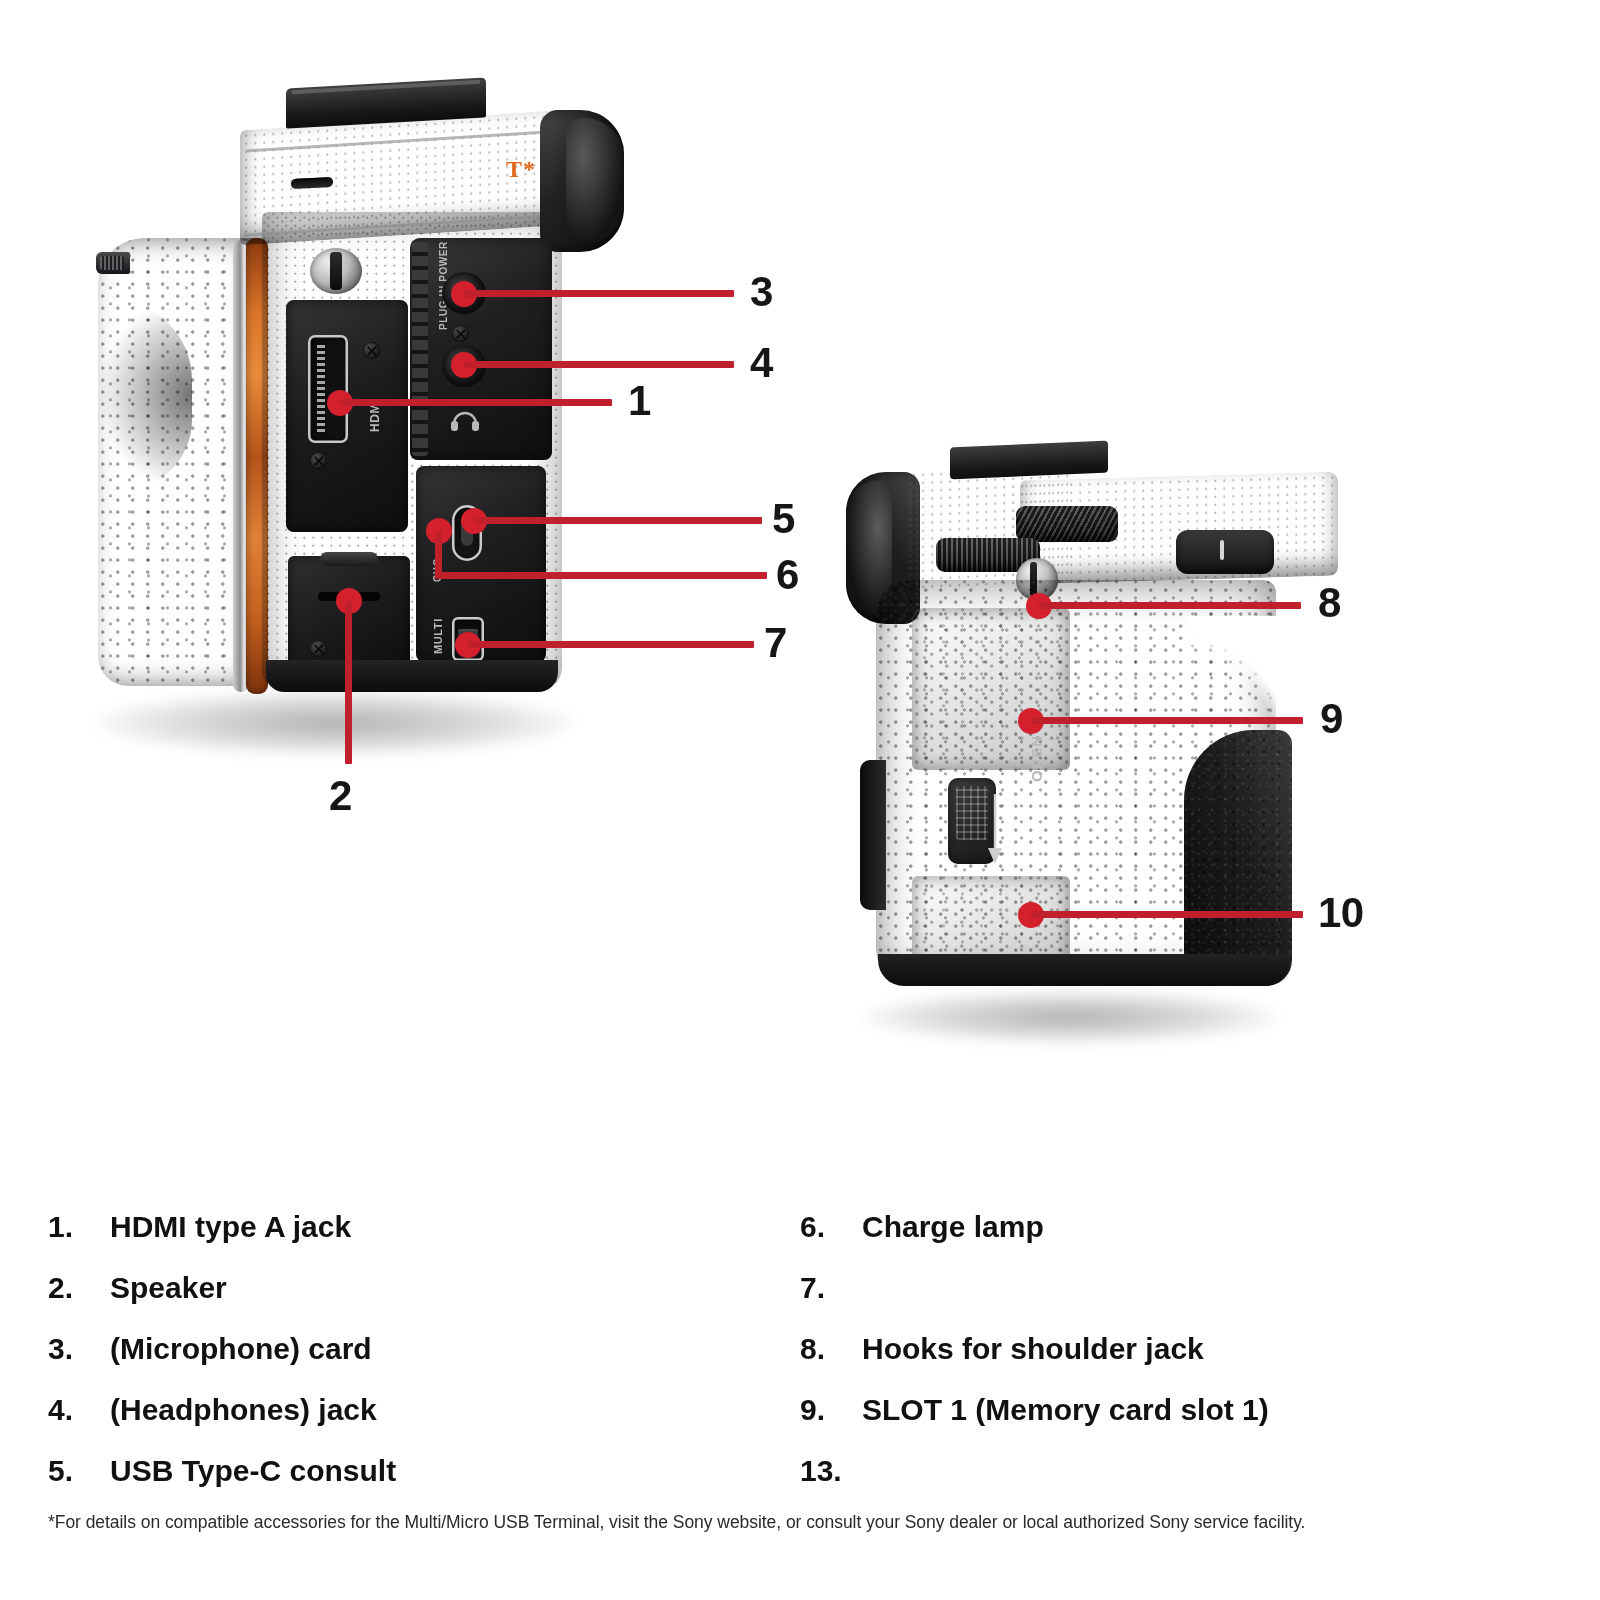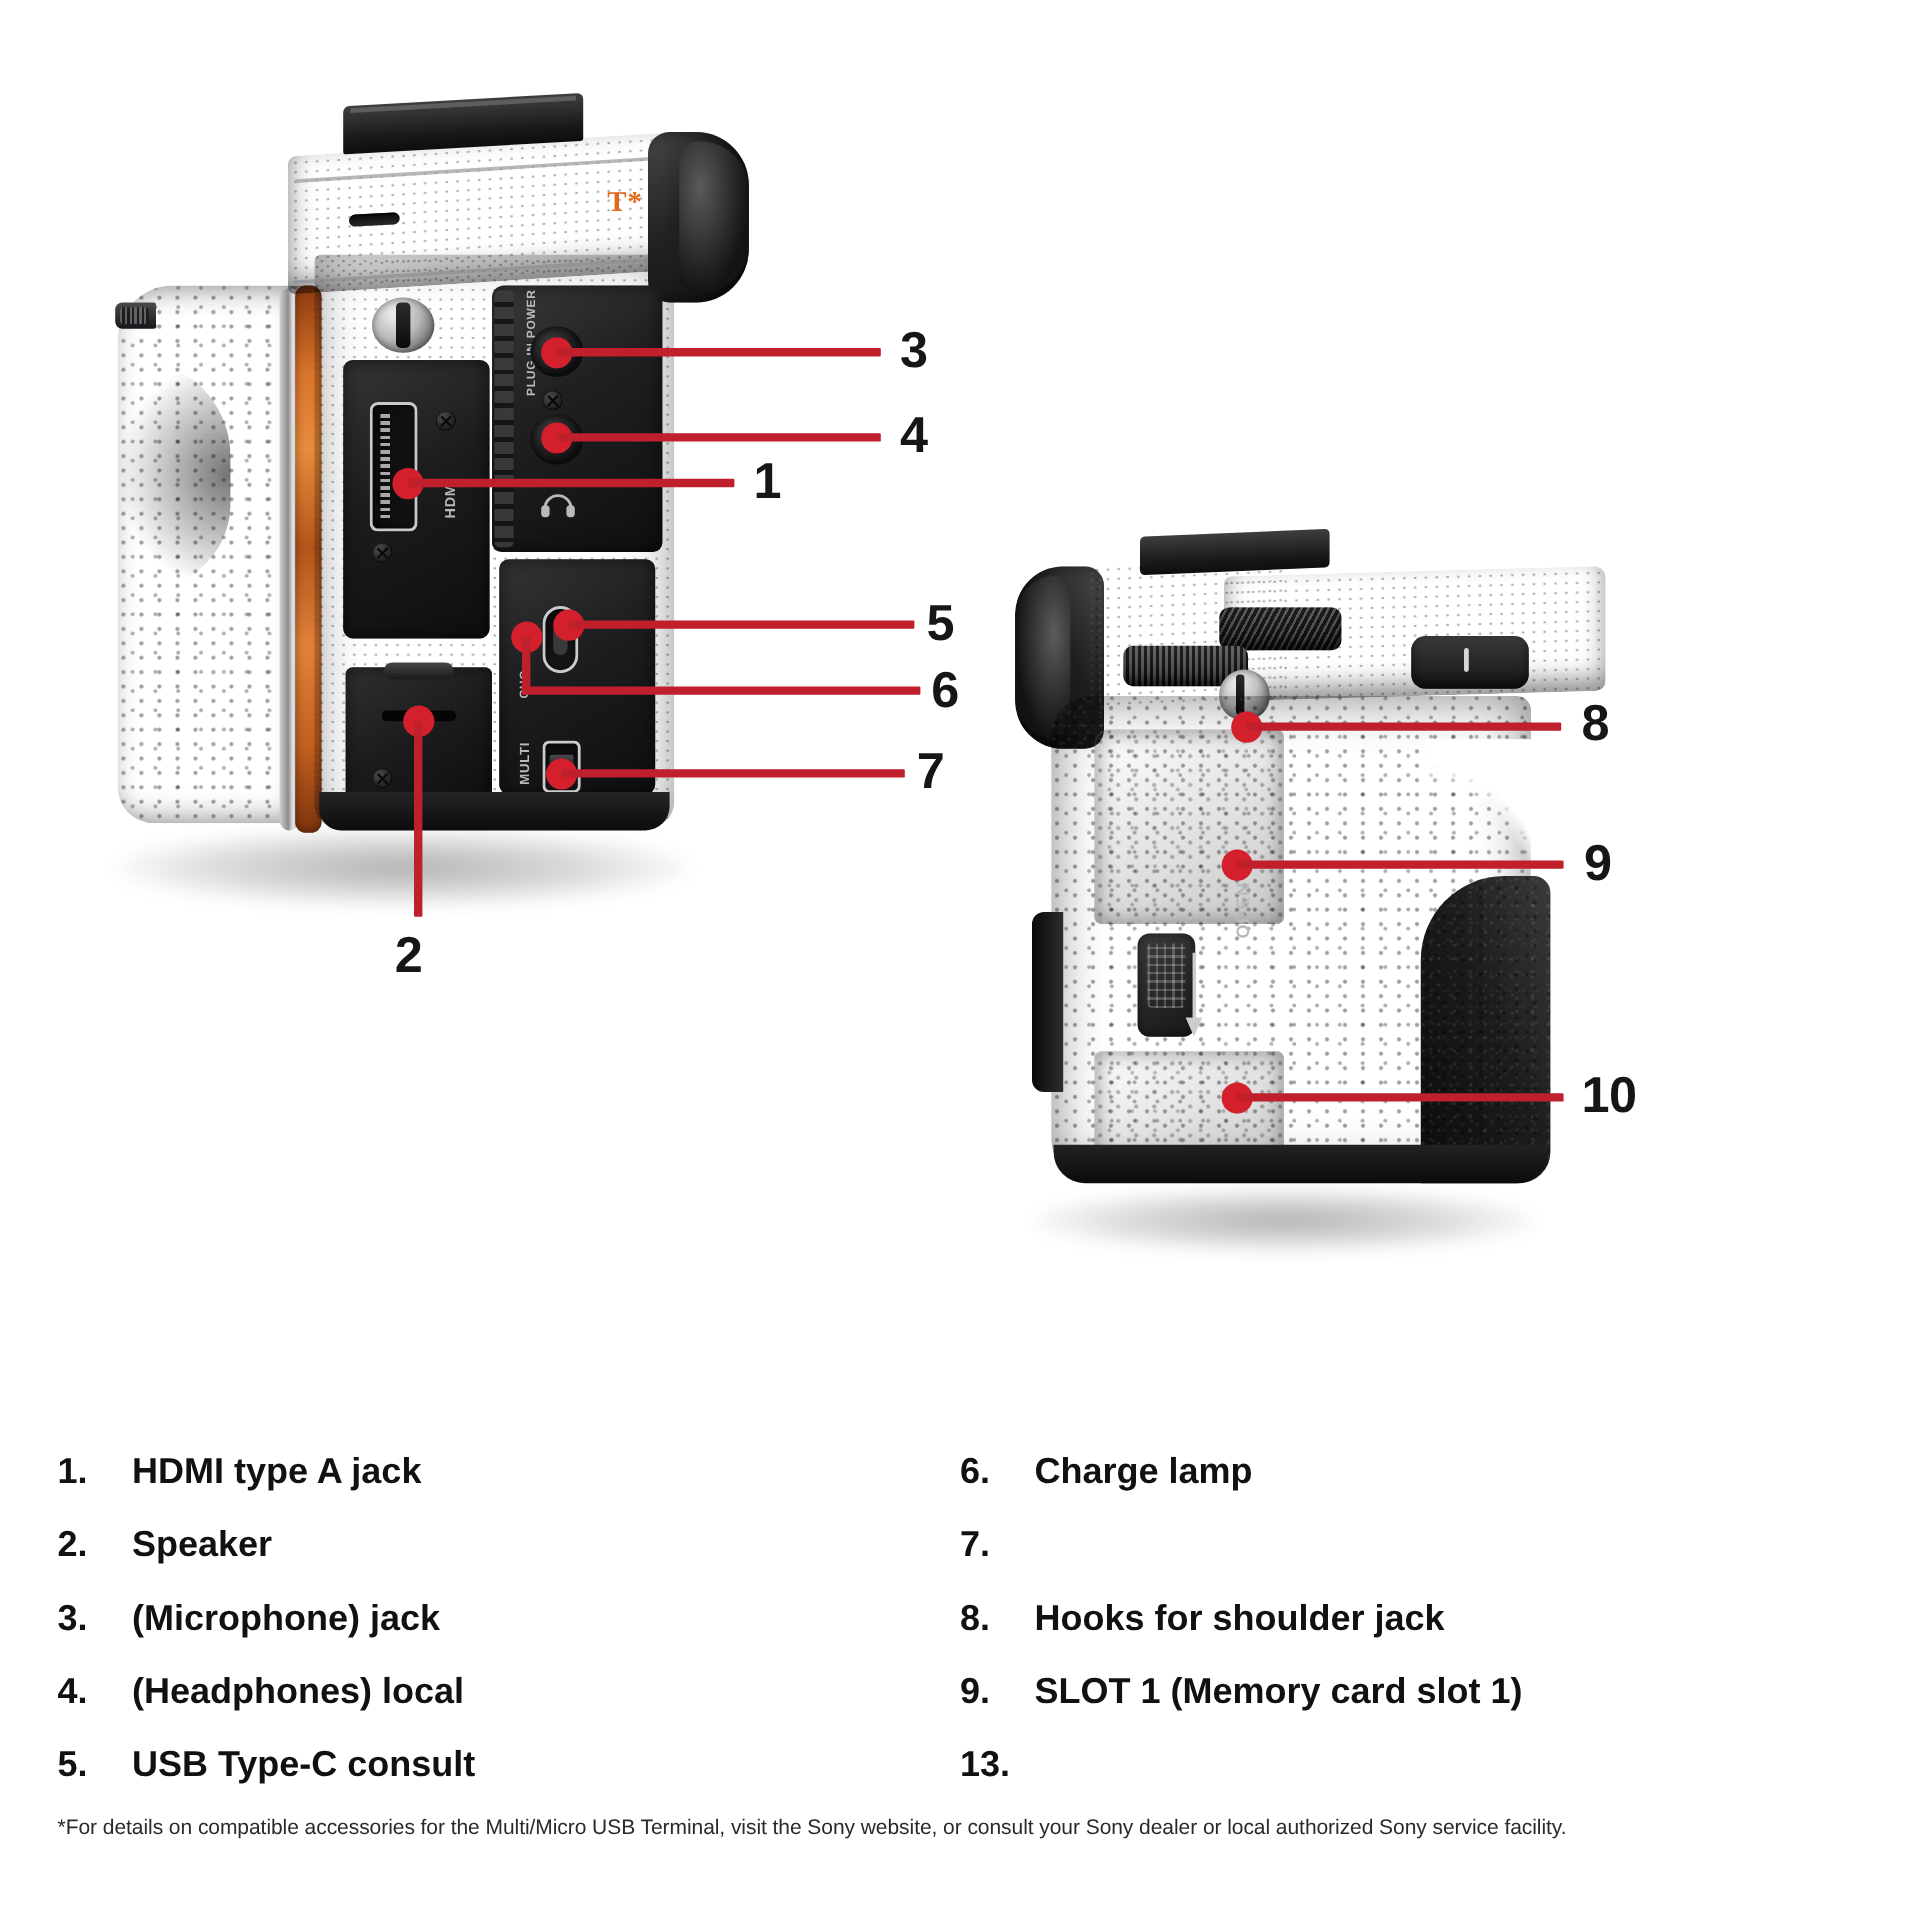--- a/index.html
+++ b/index.html
@@ -469,25 +469,25 @@
     <div class="list-row">
       <span class="list-idx">1.</span>
       <span class="list-txt">HDMI type A jack</span>
     </div>
     <div class="list-row">
       <span class="list-idx">2.</span>
       <span class="list-txt">Speaker</span>
     </div>
     <div class="list-row">
       <span class="list-idx">3.</span>
-      <span class="list-txt">(Microphone) jack</span>
+      <span class="list-txt">(Microphone) card</span>
     </div>
     <div class="list-row">
       <span class="list-idx">4.</span>
-      <span class="list-txt"> (Headphones) local</span>
+      <span class="list-txt"> (Headphones) jack</span>
     </div>
     <div class="list-row">
       <span class="list-idx">5.</span>
       <span class="list-txt">USB Type-C consult</span>
     </div>
   </div>
 
   <div class="list-col" style="left:800px; top:1210px;">
     <div class="list-row">
       <span class="list-idx">6.</span>

